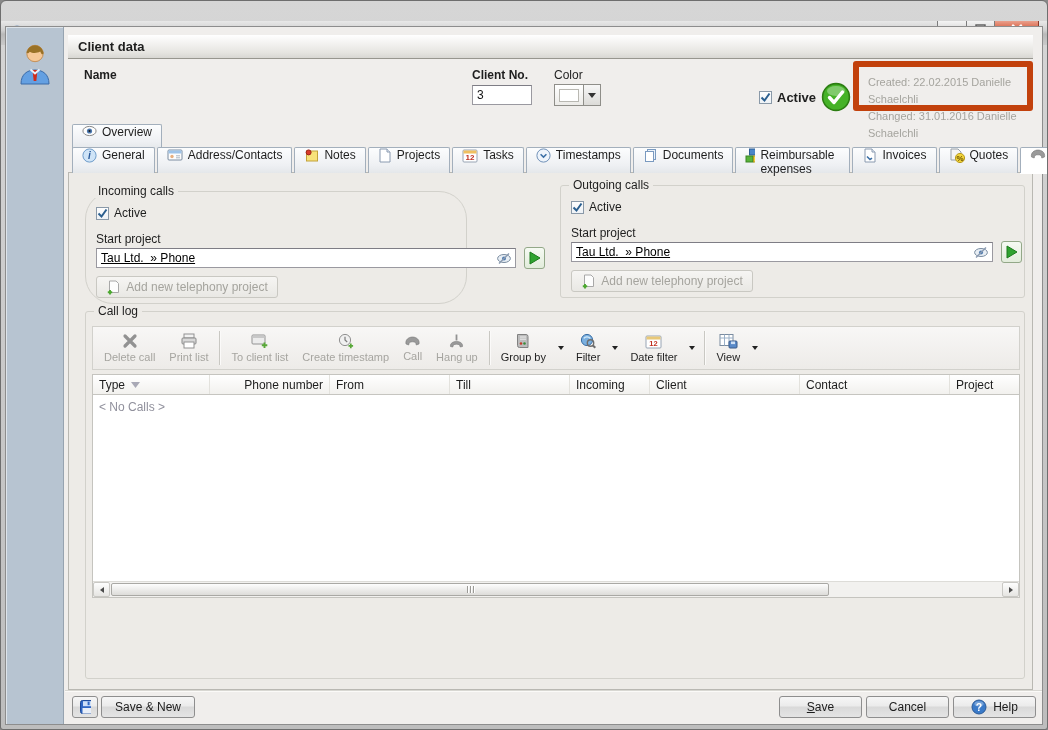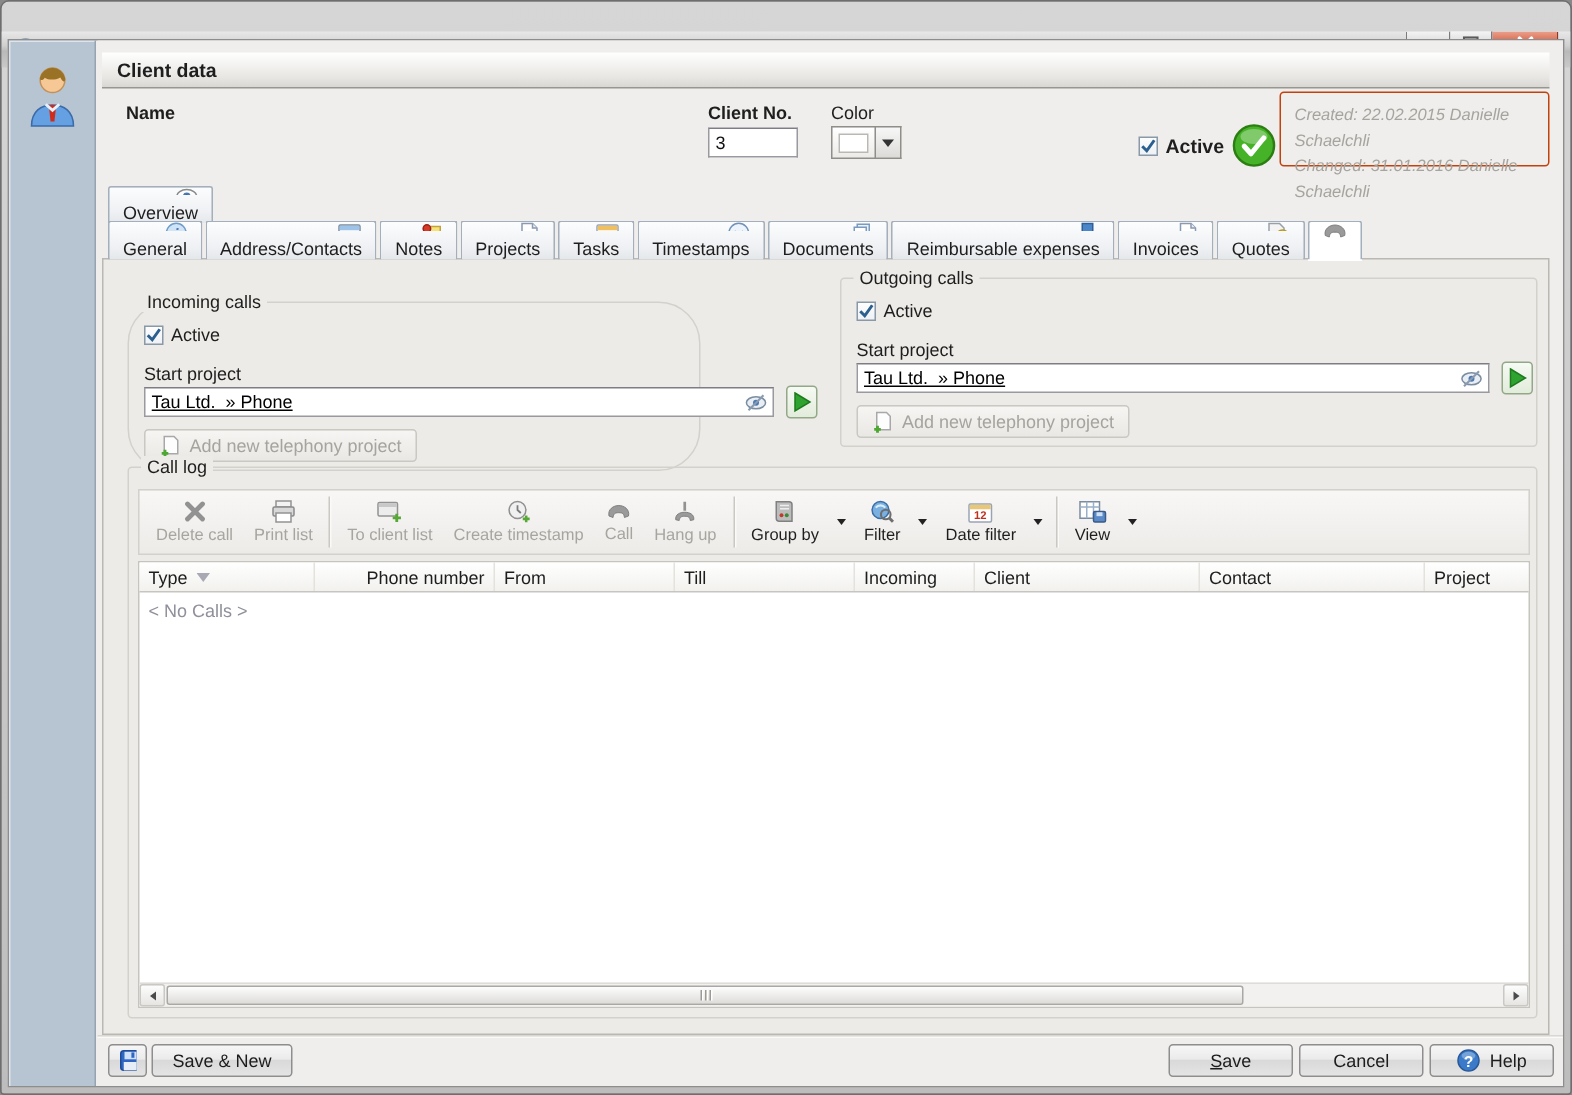--- a/index.html
+++ b/index.html
@@ -38,26 +38,26 @@
     display:flex;align-items:center;justify-content:center;}
   .swatch .chip{width:20px;height:13px;background:#fff;border:1px solid #b9b8b2;}
   .droparrow{width:17px;height:22px;border:1px solid #8f8e89;border-left:none;
     background:linear-gradient(#f7f7f7,#dcdbd8);display:flex;align-items:center;justify-content:center;}
   .tri{width:0;height:0;border-left:4px solid transparent;border-right:4px solid transparent;border-top:5px solid #333;}
   
   .cbrow{position:absolute;display:flex;align-items:center;gap:5px;}
   .cb{width:13px;height:13px;border:1px solid #8a99a8;background:linear-gradient(#fdfdfd,#eef2f6);
     display:flex;align-items:center;justify-content:center;}
   
-  .metabox{position:absolute;border:1px solid #c2410c;border-radius:3px;background:#f0eeec;
-    color:#a5a49e;font-size:11px;padding:7px 9px;line-height:17px;font-style:italic;}
-  
-  .tab{display:inline-flex;align-items:flex-end;gap:5px;height:25px;padding:0 9px;
+  .metabox{position:absolute;border:6px solid #c2410c;border-radius:3px;background:#f0eeec;
+    color:#a5a49e;font-size:11px;padding:7px 9px;line-height:17px;}
+  
+  .tab{display:inline-flex;align-items:flex-start;gap:5px;height:25px;padding:0 9px;
     border:1px solid #a3afbc;border-bottom:none;border-radius:2px 2px 0 0;
-    background:linear-gradient(#fcfdfe,#eef0f3 70%,#e4e7ea);font-size:12px;position:relative;flex-direction:column;}
+    background:linear-gradient(#fcfdfe,#eef0f3 70%,#e4e7ea);font-size:12px;position:relative;}
   .tabrow1{position:absolute;left:7px;top:97px;height:24px;display:flex;}
   .tabrow2{position:absolute;left:7px;top:120px;height:26px;display:flex;gap:2px;z-index:3;}
   .tabrow2 .tab{height:26px;}
   .tab.active{background:#fff;font-weight:bold;z-index:4;box-shadow:0 1px 0 #fff;}
   
   .panel{position:absolute;left:3px;top:145px;width:965px;height:518px;background:#edebe7;
     border:1px solid #b9b8b2;z-index:2;}
   
   .grp{position:absolute;border:1px solid #d2d1cb;border-radius:3px;}
   .grp .legend{position:absolute;top:-8px;left:8px;background:#edebe7;padding:0 4px;font-size:12px;}
@@ -279,21 +279,21 @@
           <svg width="16" height="12">
               <path d="M1.5 9 C0.5 4.5 4.5 2 8 2 C11.5 2 15.5 4.5 14.5 9 L11.8 10 C11.4 7.6 10.8 6.8 8 6.8 C5.2 6.8 4.6 7.6 4.2 10 Z" fill="#9a9a9a" stroke="#787878" stroke-width="0.6"></path>
             </svg>
 
         </div>
 
       </div>
 
       <div class="panel">
 
-        <div class="grp" style="left:16px;top:28px;width:382px;height:113px;border-radius:28px;">
+        <div class="grp" style="left:16px;top:18px;width:382px;height:113px;border-radius:28px;">
           <span class="legend">Incoming calls</span>
           <div class="cbrow" style="left:10px;top:14px;">
             <div class="cb">
                 <svg width="11" height="11">
                   <path d="M1.5 5.5l3 3 5-7" fill="none" stroke="#2b5f8f" stroke-width="2"></path>
                 </svg>
               </div>
             <span>Active</span>
           </div>
           <span class="sublbl" style="left:10px;top:40px;">Start project</span>
@@ -444,21 +444,21 @@
                   <rect x="10" y="8" width="8" height="7" rx="1" fill="#5a8ac8" stroke="#3a5a88"></rect>
                   <rect x="12" y="8.5" width="4" height="2.6" fill="#cfe0f4"></rect>
                 </svg>
               <span>View</span>
             </div>
             <div class="tbdrop">
                 <div class="tri"></div>
               </div>
           </div>
 
-          <div class="table" style="left:6px;top:62px;width:928px;height:298px;">
+          <div class="table" style="left:6px;top:62px;width:928px;height:224px;">
             <div class="thead">
               <div class="th" style="width:117px;">
                 <span>Type</span>
                 <svg width="9" height="6">
                     <path d="M0 0h9L4.5 6z" fill="#a9a9b6"></path>
                   </svg>
               </div>
               <div class="th" style="width:120px;justify-content:flex-end;">
                   <span>Phone number</span>
                 </div>

